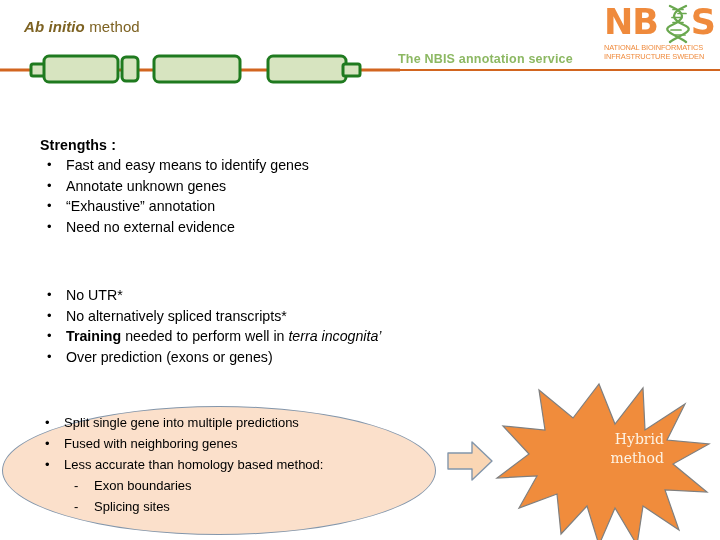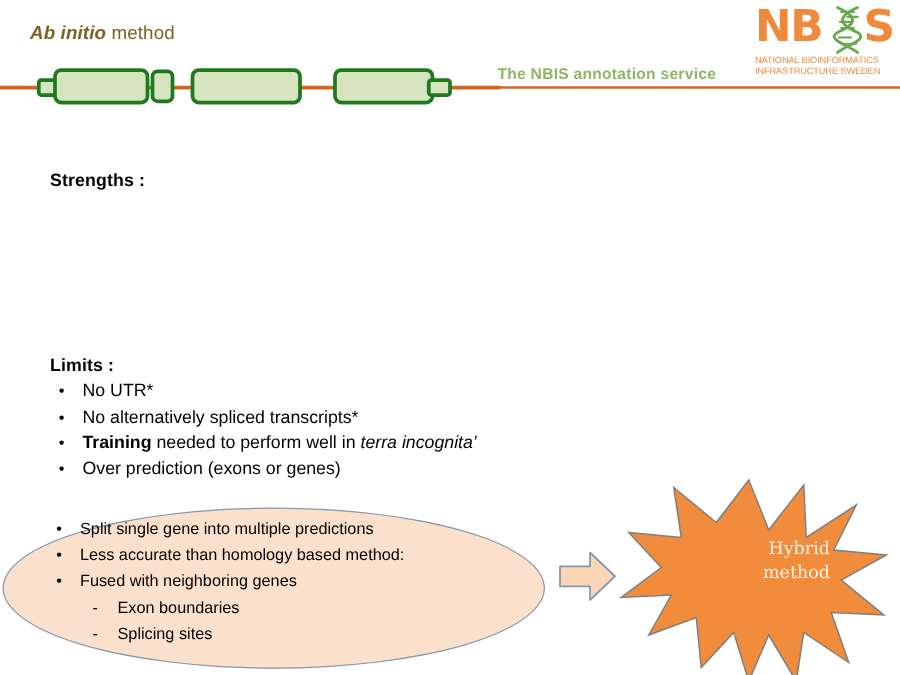--- a/index.html
+++ b/index.html
@@ -281,38 +281,43 @@
       <span class="logo-s">S</span>
     </div>
     <div class="logo-sub">
       <div>NATIONAL BIOINFORMATICS</div>
       <div>INFRASTRUCTURE SWEDEN</div>
     </div>
   </div>
 
   <div class="text-block block-strengths">
     <div class="block-head">Strengths :</div>
+    <ul class="bul">
+      <li>Fast and easy means to identify genes</li>
+      <li>Annotate unknown genes</li>
+      <li>“Exhaustive” annotation</li>
+      <li>Need no external evidence</li>
+    </ul>
   </div>
 
   <div class="text-block block-limits">
-    <div class="block-head">Limits :</div>
     <ul class="bul">
       <li>No UTR*</li>
       <li>No alternatively spliced transcripts*</li>
       <li><span class="b">Training</span><span> needed to perform well in </span><span class="i">terra incognita’</span></li>
       <li>Over prediction (exons or genes)</li>
     </ul>
   </div>
 
   <div class="ellipse-shape"></div>
   <div class="ellipse-text">
     <ul class="bul">
       <li>Split single gene into multiple predictions</li>
+      <li>Fused with neighboring genes</li>
       <li>Less accurate than homology based method:</li>
-      <li>Fused with neighboring genes</li>
     </ul>
     <ul class="dash">
       <li>Exon boundaries</li>
       <li>Splicing sites</li>
     </ul>
   </div>
 
   <div class="arrow-shape">
     <svg width="48" height="48" viewBox="0 0 48 48" xmlns="http://www.w3.org/2000/svg">
       <polygon points="2,16 26,16 26,5 46,24 26,43 26,32 2,32" fill="#fad6b4" stroke="#8396ab" stroke-width="1.4" stroke-linejoin="round"></polygon>

